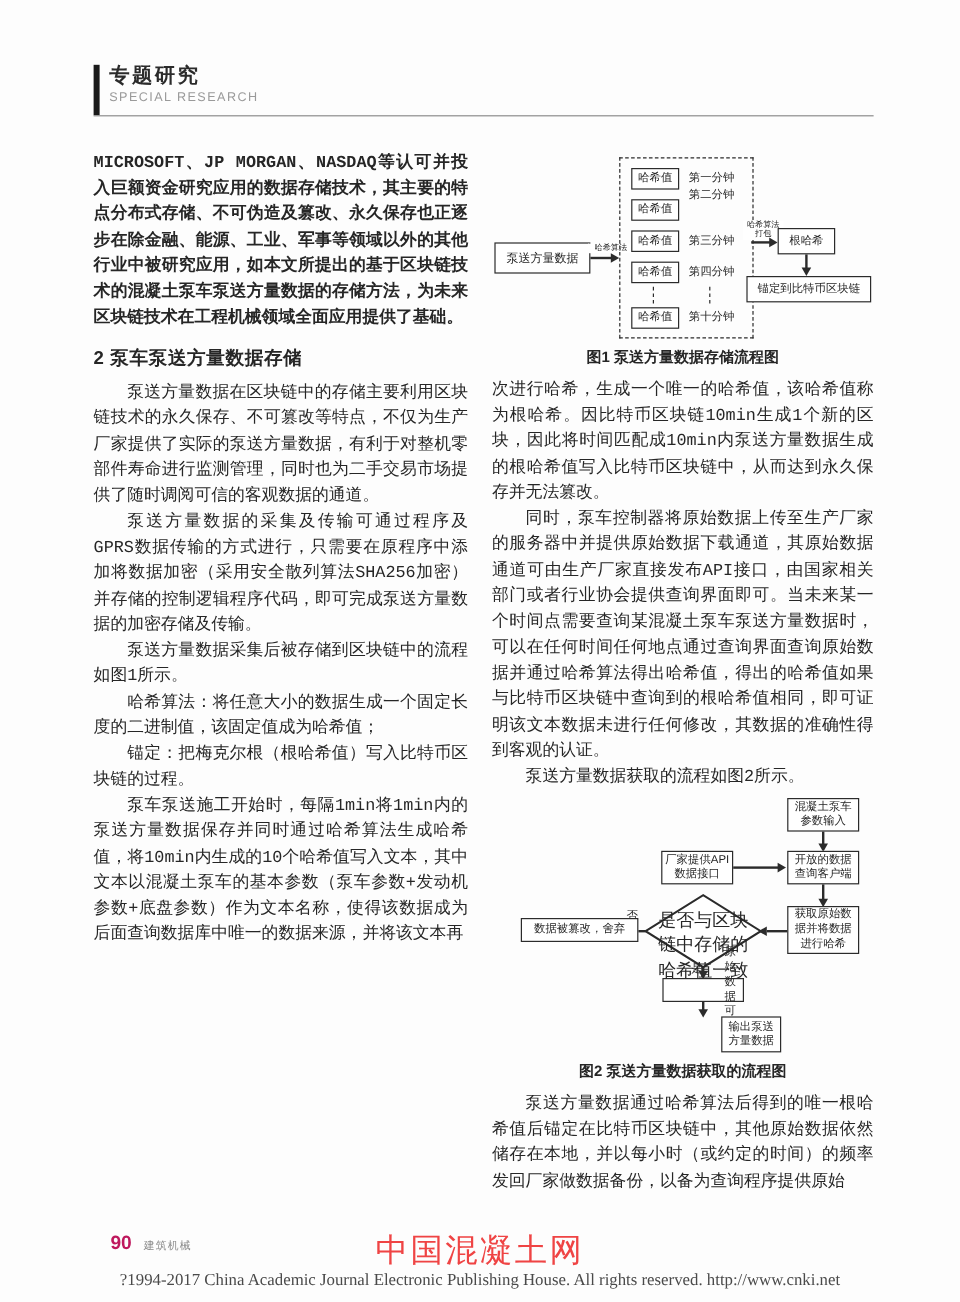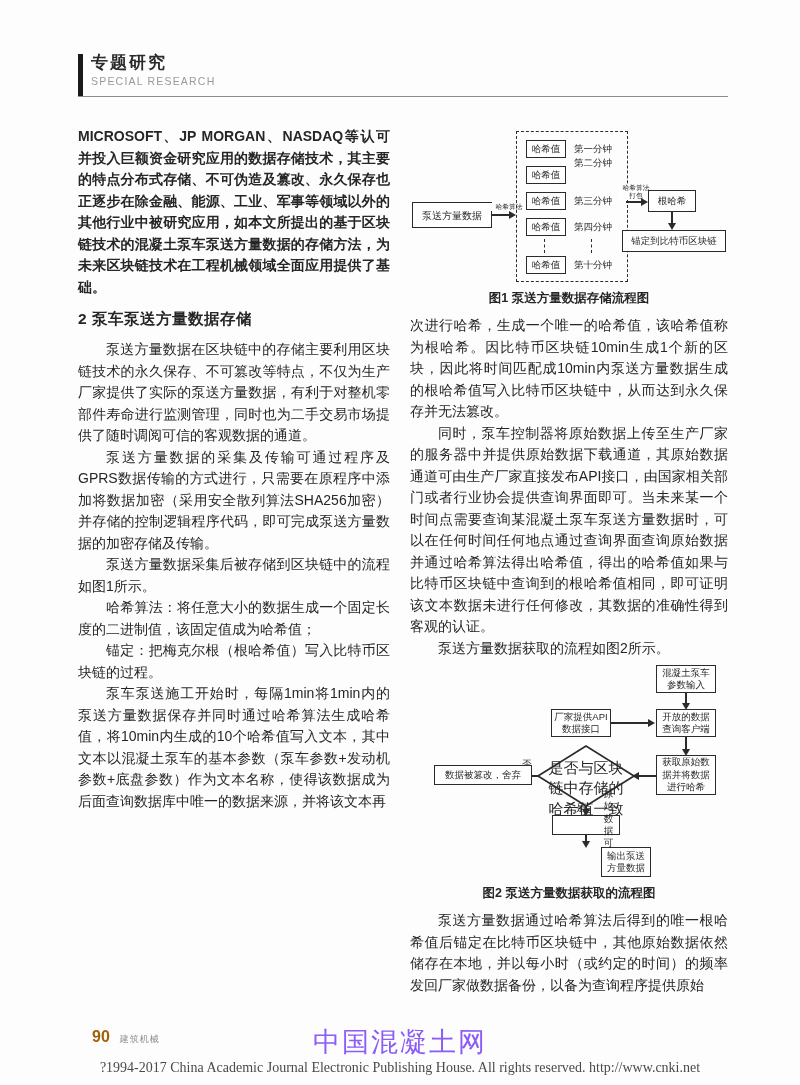--- a/index.html
+++ b/index.html
@@ -11,21 +11,21 @@
   
   .hdr{position:absolute;left:78px;top:52px;width:650px;}
   .hdr-bar{position:absolute;left:0;top:2px;width:5px;height:42px;background:#1a1a1a;}
   .hdr-zh{margin:0 0 0 13px;font-size:17px;font-weight:bold;color:#2b2b2b;letter-spacing:2px;line-height:22px;}
   .hdr-en{margin:0 0 0 13px;font-size:10.5px;color:#9a9a9a;letter-spacing:1.2px;line-height:15px;}
   .hdr-rule{position:absolute;left:0;top:44px;width:650px;height:1px;background:#8c8c8c;}
   
   .cols{position:absolute;left:78px;top:126px;width:650px;display:flex;}
   .col-l{width:312px;margin-right:20px;}
   .col-r{width:318px;}
-  .para{margin:0;font-size:14px;line-height:21.5px;text-align:justify;text-justify:inter-ideograph;}
+  .para{margin:0;font-size:14px;line-height:21.5px;text-align:justify;text-justify:inter-ideograph;font-family:Liberation Mono, monospace;}
   .ind{text-indent:2em;}
   .intro{font-weight:bold;}
   .sec-h{margin:11px 0 9px 0;font-size:15.5px;font-weight:bold;letter-spacing:.5px;}
   .fig-cap{margin:4px 0 8px 0;font-size:12.5px;font-weight:bold;text-align:center;}
   
   .figwrap{position:relative;width:318px;}
   .fbox{
     position:absolute;border:1.6px solid #2b2b2b;background:#fff;
     display:flex;align-items:center;justify-content:center;text-align:center;
     font-size:9.5px;line-height:1.3;white-space:pre-line;box-sizing:border-box;padding:1px 2px;
@@ -37,21 +37,21 @@
   .ah-r{border-left:7px solid #2b2b2b;border-top:4px solid transparent;border-bottom:4px solid transparent;}
   .ah-l{border-right:7px solid #2b2b2b;border-top:4px solid transparent;border-bottom:4px solid transparent;}
   .ah-d{border-top:7px solid #2b2b2b;border-left:4px solid transparent;border-right:4px solid transparent;}
   .tiny{position:absolute;font-size:6.8px;line-height:1.15;text-align:center;white-space:pre-line;background:#fff;}
   .yn{position:absolute;font-size:9.5px;line-height:1;}
   .dash-group{position:absolute;border:1.7px dashed #2b2b2b;background:transparent;}
   .min-lbl{position:absolute;font-size:9.5px;line-height:18px;}
   .dec-txt{position:absolute;font-size:15px;line-height:1.35;text-align:center;white-space:pre-line;}
   
   .foot-row{position:absolute;left:92px;top:1028px;display:flex;align-items:baseline;}
-  .foot-num{font-size:16px;font-weight:bold;color:#a16207;}
+  .foot-num{font-size:16px;font-weight:bold;color:#be185d;}
   .foot-journal{font-size:9px;color:#8a8a8a;margin-left:10px;letter-spacing:1px;}
   .watermark{position:absolute;left:0;top:1024px;width:800px;text-align:center;font-size:27px;letter-spacing:2px;}
   .copyline{
     position:absolute;left:0;top:1060px;width:800px;text-align:center;
     font-family:"Liberation Serif","DejaVu Serif",serif;font-size:14px;color:#4a4a4a;
   }
 </style>
 </head>
 <body>
 
@@ -160,14 +160,14 @@
     <p class="fig-cap">图2  泵送方量数据获取的流程图</p>
 
     <p class="para ind">泵送方量数据通过哈希算法后得到的唯一根哈希值后锚定在比特币区块链中，其他原始数据依然储存在本地，并以每小时（或约定的时间）的频率发回厂家做数据备份，以备为查询程序提供原始</p>
   </div>
 </div>
 
 <div class="foot-row">
   <span class="foot-num">90</span>
   <span class="foot-journal">建筑机械</span>
 </div>
-<div class="watermark" style="color: #8b5cf6;">中国混凝土网</div>
+<div class="watermark" style="color: #ef4444;">中国混凝土网</div>
 <div class="copyline">?1994-2017 China Academic Journal Electronic Publishing House. All rights reserved.    http://www.cnki.net</div>
 
 </body></html>

